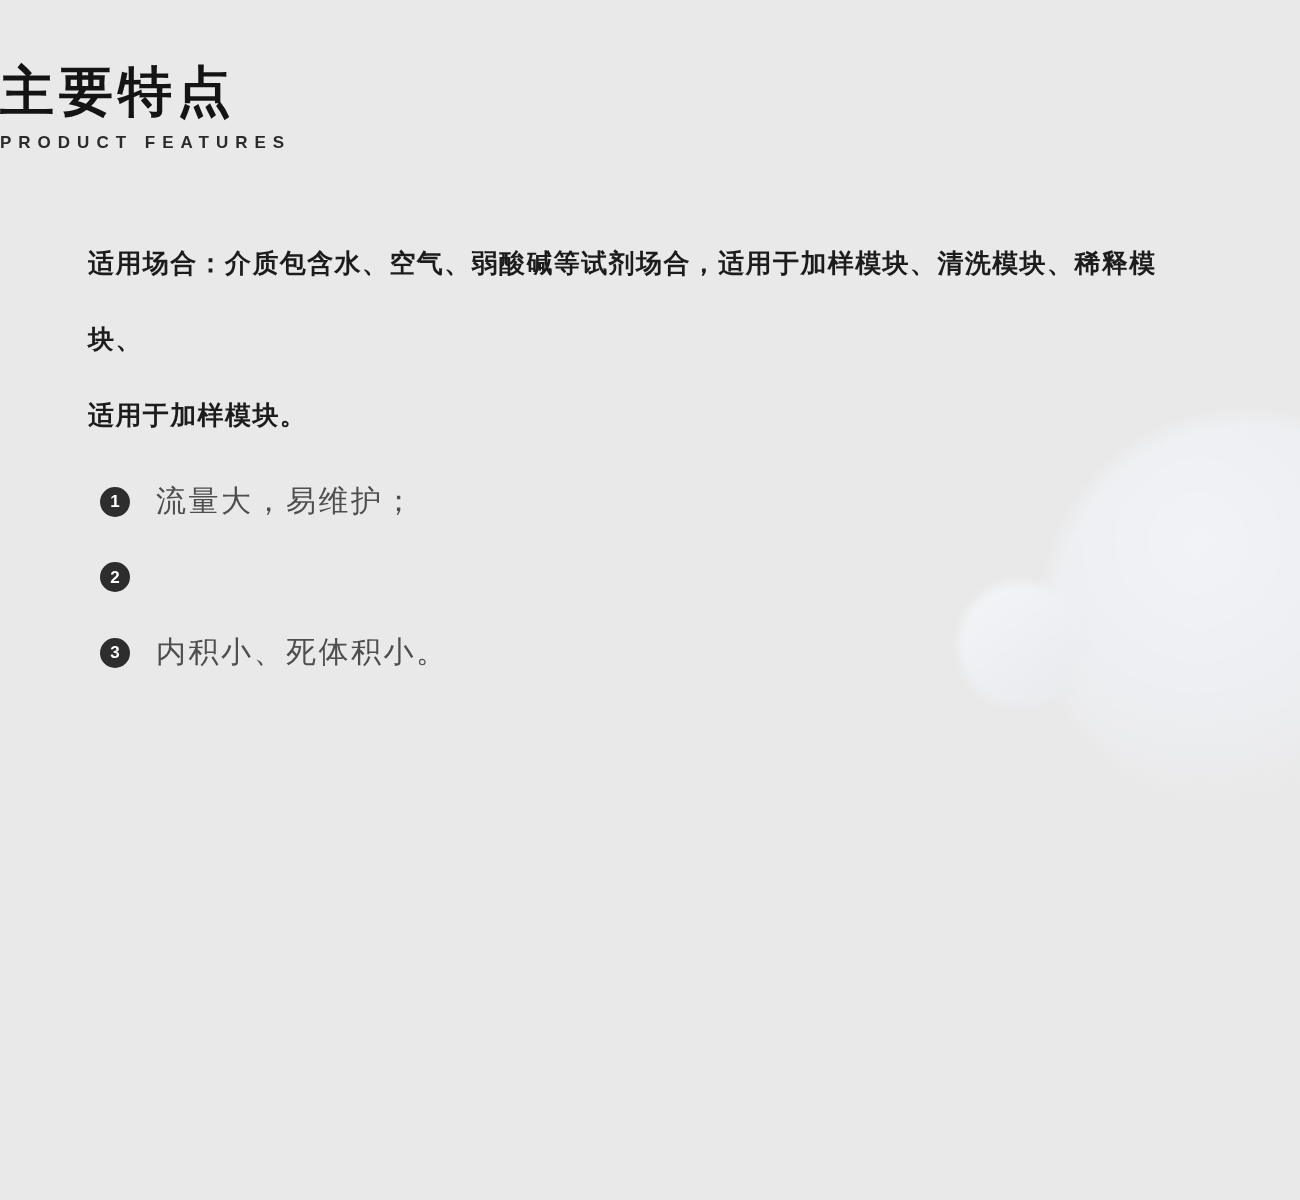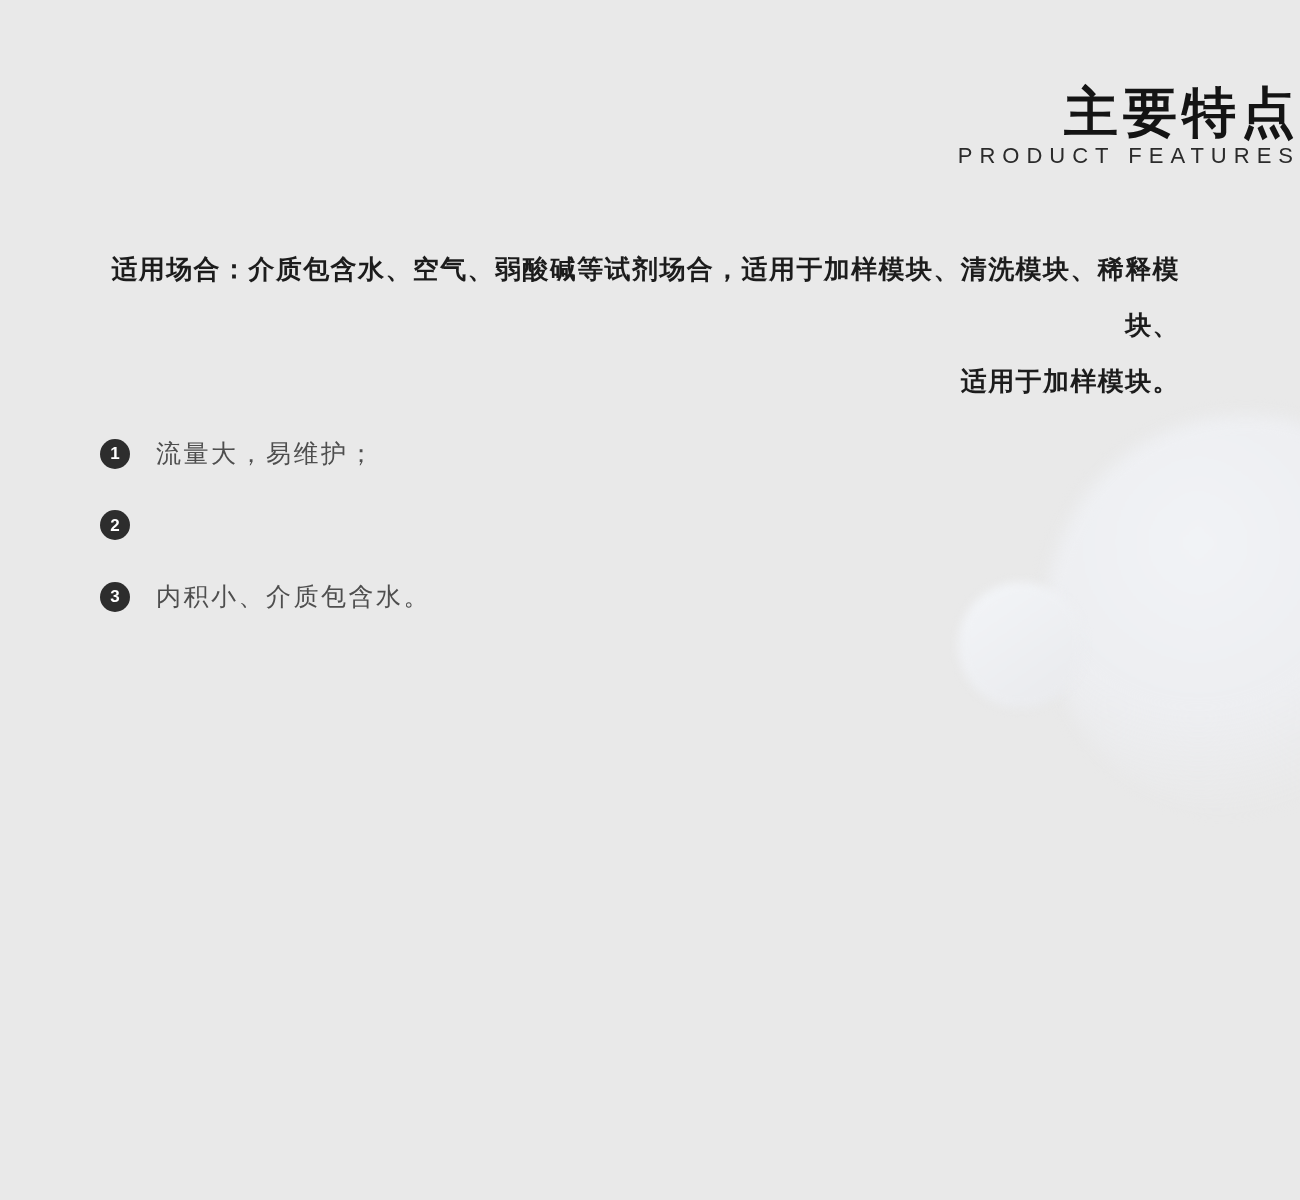--- a/index.html
+++ b/index.html
@@ -14,62 +14,62 @@
   .blob-large {
     left: 1046px; top: 415px; width: 400px; height: 400px;
     background: radial-gradient(circle at 38% 32%, #f1f3f6 0%, #edeef1 45%, rgba(233,233,233,0) 75%);
     filter: blur(8px);
   }
   .blob-small {
     left: 958px; top: 582px; width: 126px; height: 126px;
     background: linear-gradient(145deg, #f2f4f7 10%, #eaebee 85%);
     filter: blur(5px);
   }
-  .header { position: relative; text-align: right; padding-top: 85px; }
+  .header { position: relative; text-align: left; padding-top: 64px; }
   .title {
     font-size: 54px;
     font-weight: 800;
     color: #141414;
     letter-spacing: 5px;
     line-height: 1;
   }
   .subtitle {
-    margin-top: 4px;
-    font-size: 22px;
-    font-weight: 400;
+    margin-top: 15px;
+    font-size: 17px;
+    font-weight: 700;
     color: #2b2b2b;
     letter-spacing: 7px;
   }
   .content { position: relative; padding: 0 120px 0 88px; }
   .intro {
     margin-top: 72px;
     font-size: 26px;
     font-weight: 700;
     color: #1c1c1c;
     letter-spacing: 1.4px;
   }
-  .intro-line { display: block; line-height: 56px; text-align: right; }
+  .intro-line { display: block; line-height: 76px; }
   .features { margin-top: 28px; list-style: none; padding-left: 12px; }
   .feature-item { display: flex; align-items: center; margin-bottom: 40px; }
   .badge {
     flex: 0 0 auto;
     width: 30px; height: 30px;
     border-radius: 50%;
     background: #2d2d2d;
     color: #ffffff;
     font-size: 17px;
     font-weight: 700;
     display: inline-flex;
     align-items: center;
     justify-content: center;
     line-height: 1;
   }
   .feature-text {
     margin-left: 26px;
-    font-size: 25px;
+    font-size: 30px;
     font-weight: 400;
     color: #4e4e4e;
     letter-spacing: 2.5px;
   }
 </style>
 </head>
 <body>
 
 <div class="page">
 
@@ -91,18 +91,18 @@
     <ul class="features">
       <li class="feature-item">
         <span class="badge">1</span>
         <span class="feature-text">流量大，易维护；</span>
       </li>
       <li class="feature-item">
         <span class="badge">2</span>
       </li>
       <li class="feature-item">
         <span class="badge">3</span>
-        <span class="feature-text">内积小、介质包含水。</span>
+        <span class="feature-text">内积小、死体积小。</span>
       </li>
     </ul>
 
   </main>
 </div>
 
 </body></html>

